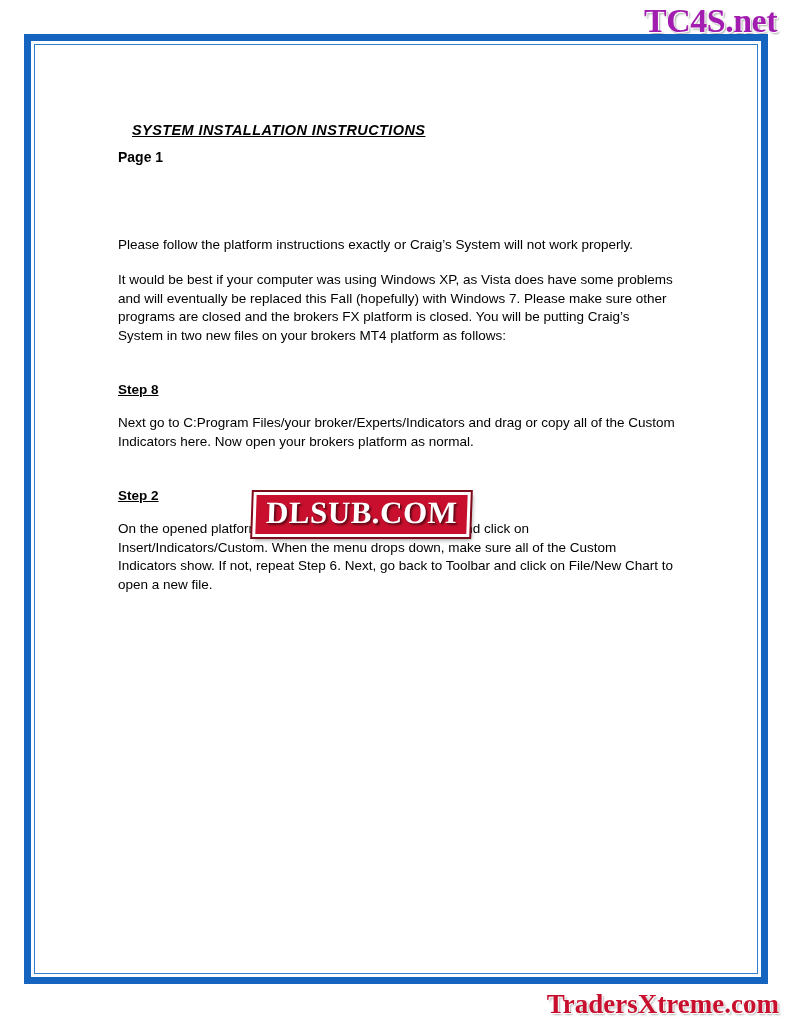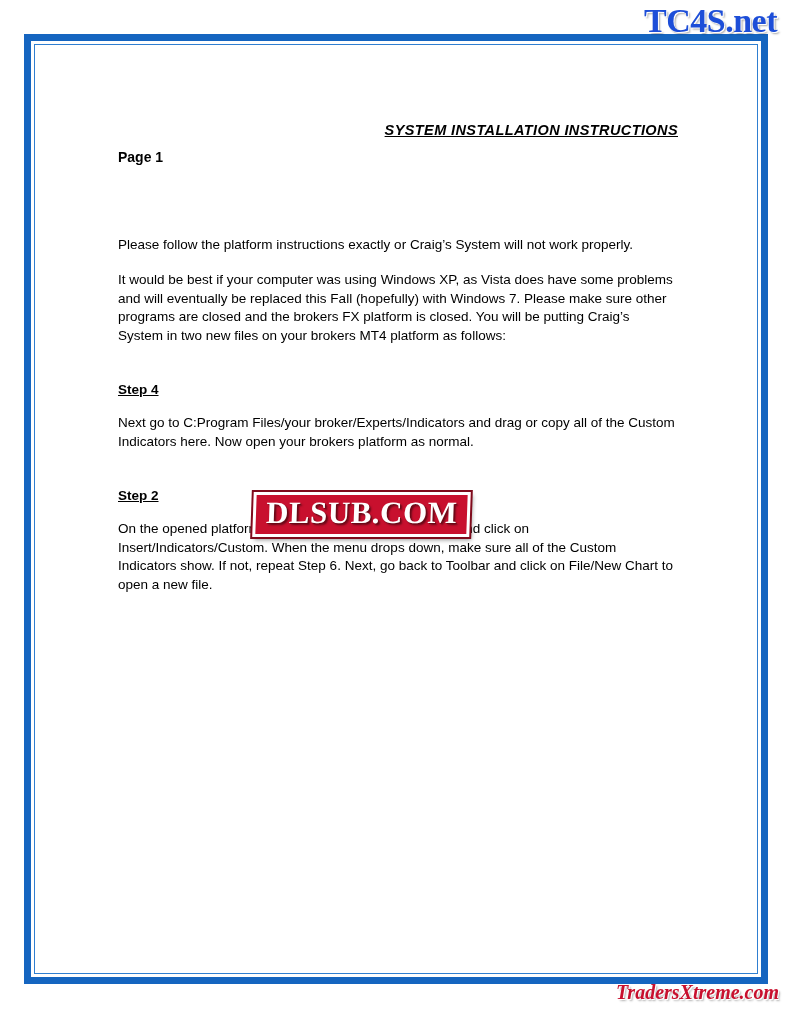--- a/index.html
+++ b/index.html
@@ -16,21 +16,21 @@
   }
 
   
   .top-brand {
     position: absolute;
     top: 2px;
     right: 14px;
     font-family: "Liberation Serif", serif;
     font-size: 34px;
     font-weight: bold;
-    color: #1d4ed8;
+    color: #a21caf;
     letter-spacing: -0.5px;
     text-shadow: 1px 1px 0 #ffffff, 2px 2px 2px rgba(0,0,0,0.35);
     z-index: 40;
     margin-left: 36px;
   }
 
   
   .page-frame {
     position: absolute;
     left: 24px;
@@ -56,21 +56,21 @@
     position: absolute;
     left: 118px;
     top: 120px;
     width: 560px;
     color: #000000;
     font-size: 13.5px;
     line-height: 1.38;
   }
 
   .doc-title {
-    text-align: right;
+    text-align: left;
     font-weight: bold;
     font-style: italic;
     text-decoration: underline;
     font-size: 14.5px;
     letter-spacing: 0.4px;
     margin: 0 0 0 14px;
     padding: 0;
   }
 
   .page-label {
@@ -115,29 +115,28 @@
     letter-spacing: 0.5px;
     text-shadow: 1px 1px 0 #6d0a17, 2px 2px 2px rgba(0,0,0,0.5);
     line-height: 1.05;
     white-space: nowrap;
   }
 
   
   .bottom-brand {
     position: absolute;
     right: 12px;
-    bottom: 20px;
+    bottom: 4px;
     font-family: "Liberation Serif", serif;
-    font-size: 20px;
+    font-size: 27px;
     font-weight: bold;
     color: #c8102e;
     text-shadow: 1px 1px 0 #ffffff, 2px 2px 2px rgba(0,0,0,0.3);
     z-index: 40;
     white-space: nowrap;
-    font-style: italic;
   }
 </style>
 </head>
 <body>
 
 <div class="top-brand">TC4S.net</div>
 
 <div class="page-frame">
   <div class="page-frame-inner"></div>
 </div>
@@ -149,21 +148,21 @@
   <div class="page-label">Page 1</div>
 
   <div class="spacer-lg"></div>
 
   <p class="para">Please follow the platform instructions exactly or Craig’s System will not work properly.</p>
 
   <p class="para">It would be best if your computer was using Windows XP, as Vista does have some problems and will eventually be replaced this Fall (hopefully) with Windows 7.   Please make sure other programs are closed and the brokers FX platform is closed.   You will be putting Craig’s System in two new files on your brokers MT4 platform as follows:</p>
 
   <div class="spacer-md"></div>
 
-  <div class="step-head">Step 4</div>
+  <div class="step-head">Step 8</div>
 
 
   <p class="para">Next go to C:Program Files/your broker/Experts/Indicators and drag or copy all of the Custom Indicators here.   Now open your brokers platform as normal.</p>
 
   <div class="spacer-md"></div>
 
   <div class="step-head">Step 2</div>
 
   <p class="para">On the opened platform go to the Toolbar on top of chart and click on Insert/Indicators/Custom.   When the menu drops down, make sure all of the Custom Indicators show.   If not, repeat Step 6.   Next, go back to Toolbar and click on File/New Chart to open a new file.</p>
 

